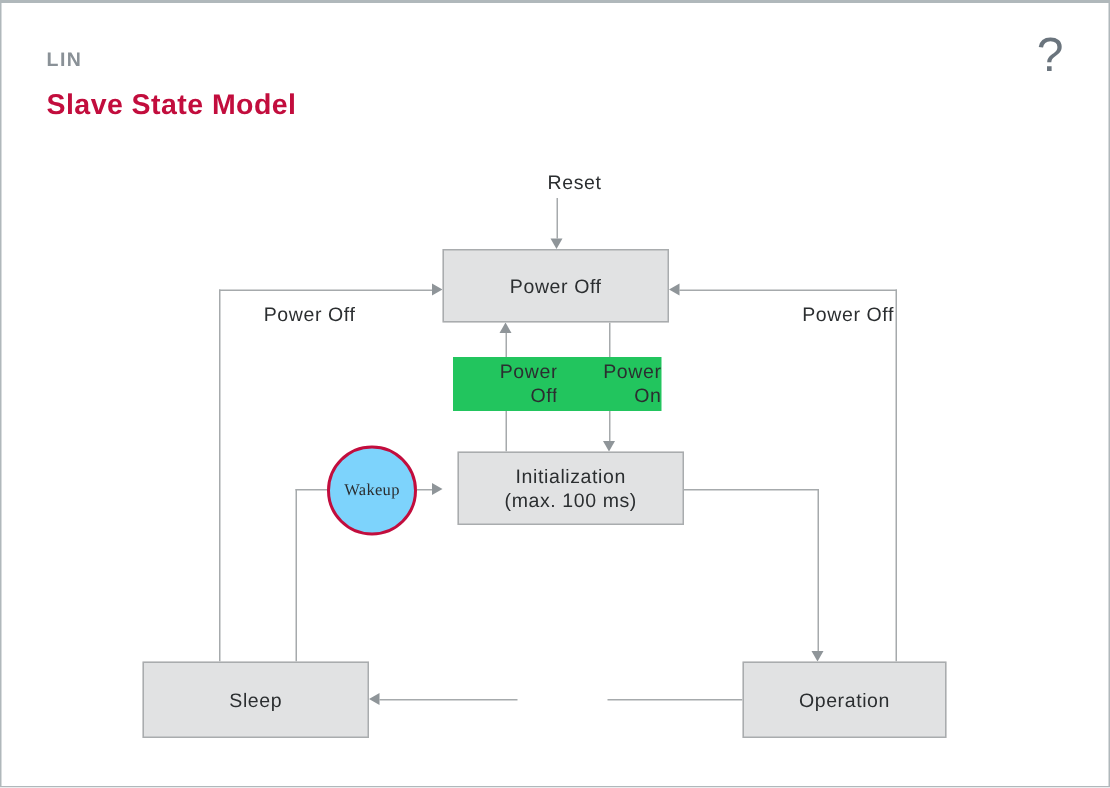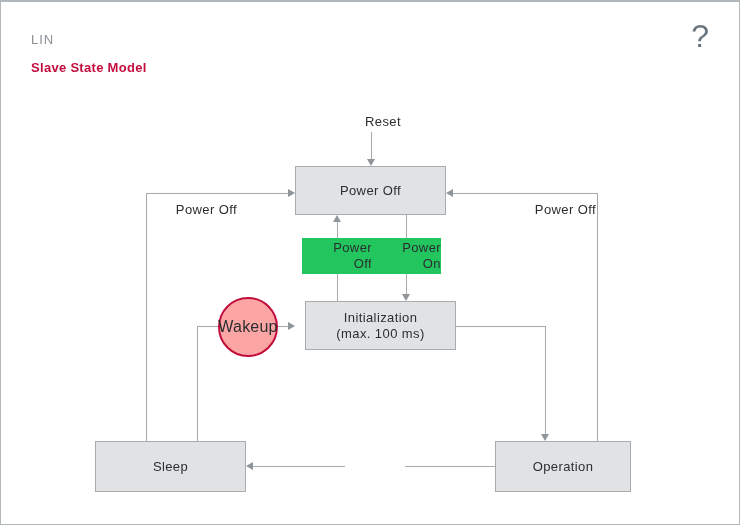--- a/index.html
+++ b/index.html
@@ -13,25 +13,25 @@
     --footer:#9ba3a9;
   }
   *{margin:0;padding:0;box-sizing:border-box;}
   html,body{background:#fff;}
   body{font-family:"Liberation Sans","DejaVu Sans",sans-serif;}
   .page{
     position:relative;width:740px;height:525px;background:#fff;
     border:1px solid #b0b8bb;border-top-width:2px;overflow:hidden;
   }
   .product{
-    position:absolute;left:30px;top:30px;font-size:13px;font-weight:normal;
+    position:absolute;left:30px;top:30px;font-size:13px;font-weight:bold;
     letter-spacing:1px;color:var(--muted);
   }
   .title{
-    position:absolute;left:30px;top:58px;font-size:13px;font-weight:bold;
+    position:absolute;left:30px;top:58px;font-size:19px;font-weight:bold;
     letter-spacing:.3px;color:var(--accent);
   }
   .help{
     position:absolute;right:30px;top:18px;font-size:32px;line-height:1;
     color:#6a747d;cursor:pointer;font-weight:400;
   }
   .footer{
     position:absolute;left:30px;bottom:7px;font-size:10px;letter-spacing:.1px;
     color:var(--footer);white-space:nowrap;
   }
@@ -45,23 +45,23 @@
   .ah.up   {border-left:4.5px solid transparent;border-right:4.5px solid transparent;border-bottom:7px solid var(--arrow);}
   .ah.down {border-left:4.5px solid transparent;border-right:4.5px solid transparent;border-top:7px solid var(--arrow);}
   .box{
     position:absolute;background:var(--box-fill);border:1px solid var(--box-border);
     display:flex;flex-direction:column;align-items:center;justify-content:center;
     font-size:13px;letter-spacing:.4px;color:var(--ink);z-index:2;line-height:16px;
     text-align:center;
   }
   .circle{
     position:absolute;width:60px;height:60px;border-radius:50%;
-    border:2.5px solid var(--accent);background:#fca5a5;z-index:3;
+    border:2.5px solid var(--accent);background:#7dd3fc;z-index:3;
     display:flex;flex-direction:column;align-items:center;justify-content:center;
-    font-size:16px;letter-spacing:.2px;color:var(--ink);line-height:14px;text-align:center;
+    font-size:11px;letter-spacing:.2px;color:var(--ink);line-height:14px;text-align:center;font-family:Liberation Serif, serif;
   }
   .lbl{
     position:absolute;font-size:13px;letter-spacing:.4px;color:var(--ink);
     text-align:right;z-index:2;line-height:16px;
   }
   .lbl.bg{background:#22c55e;padding:2px 0;}
 </style>
 </head>
 <body>
 

